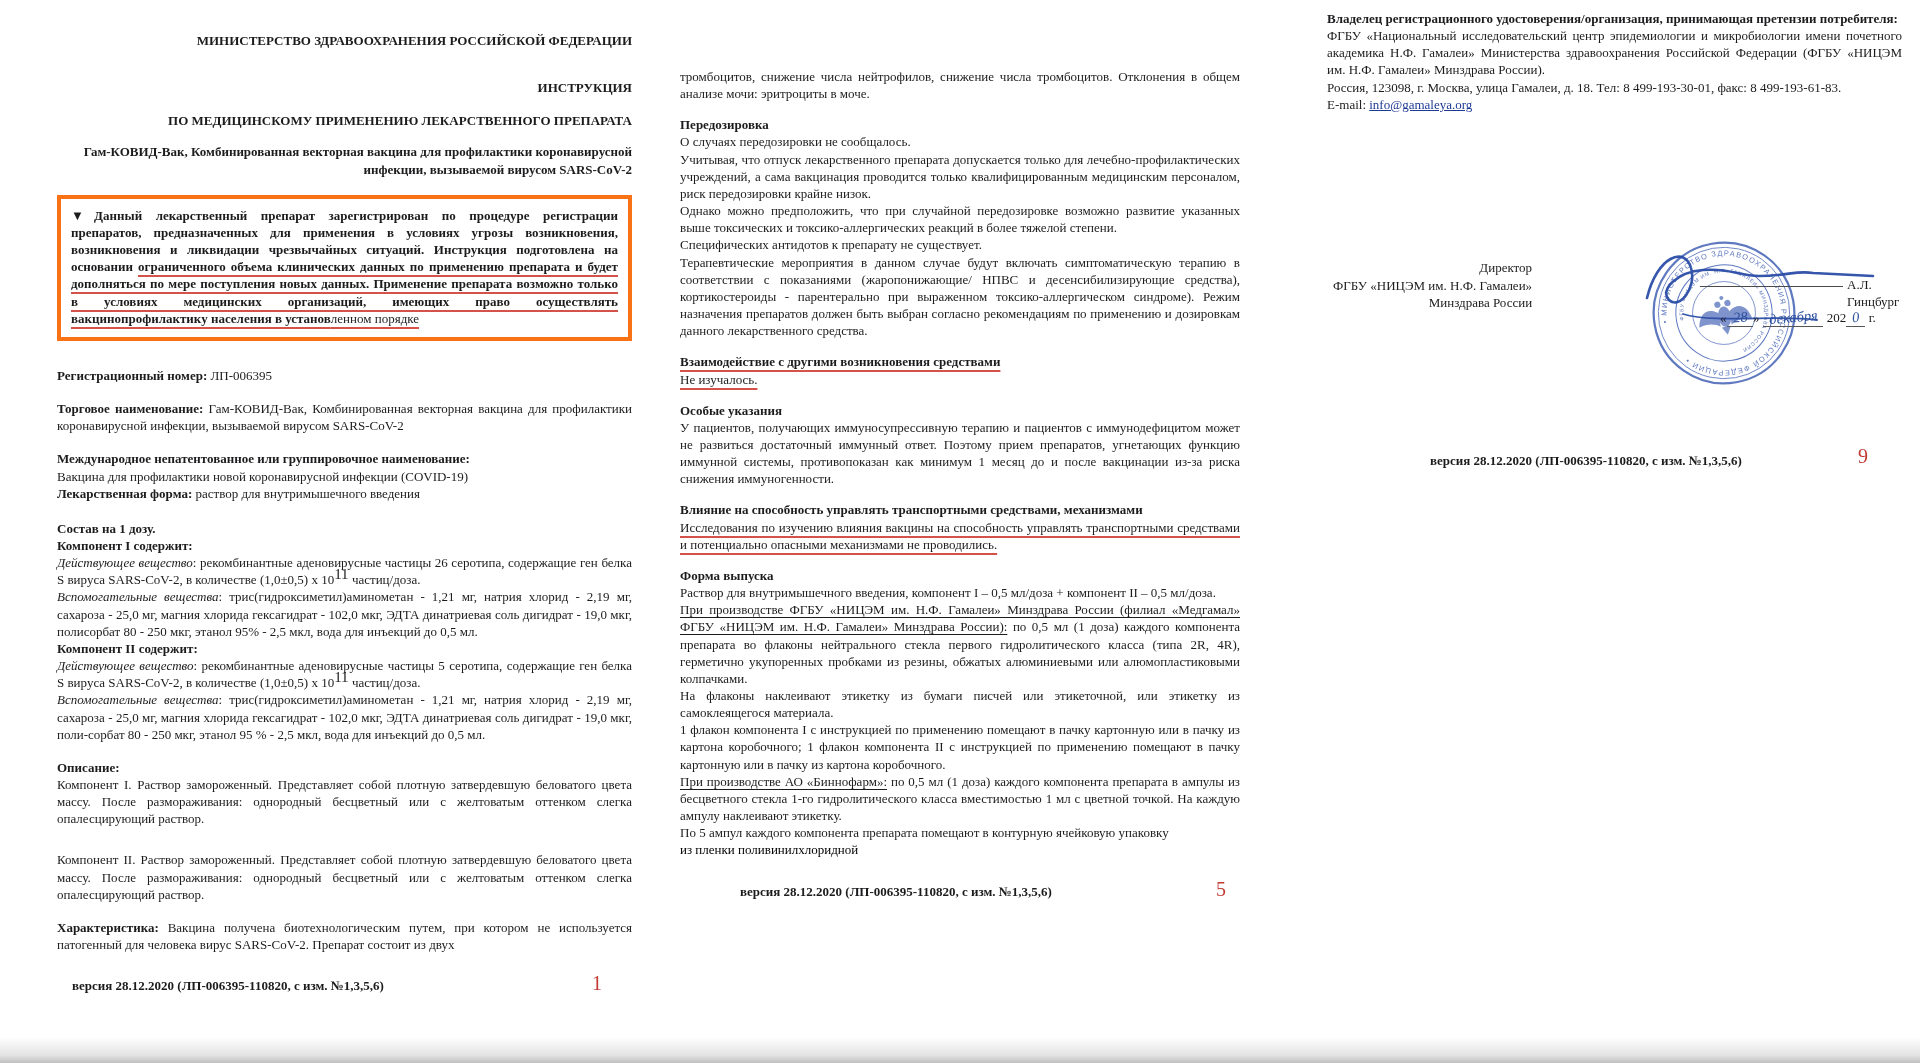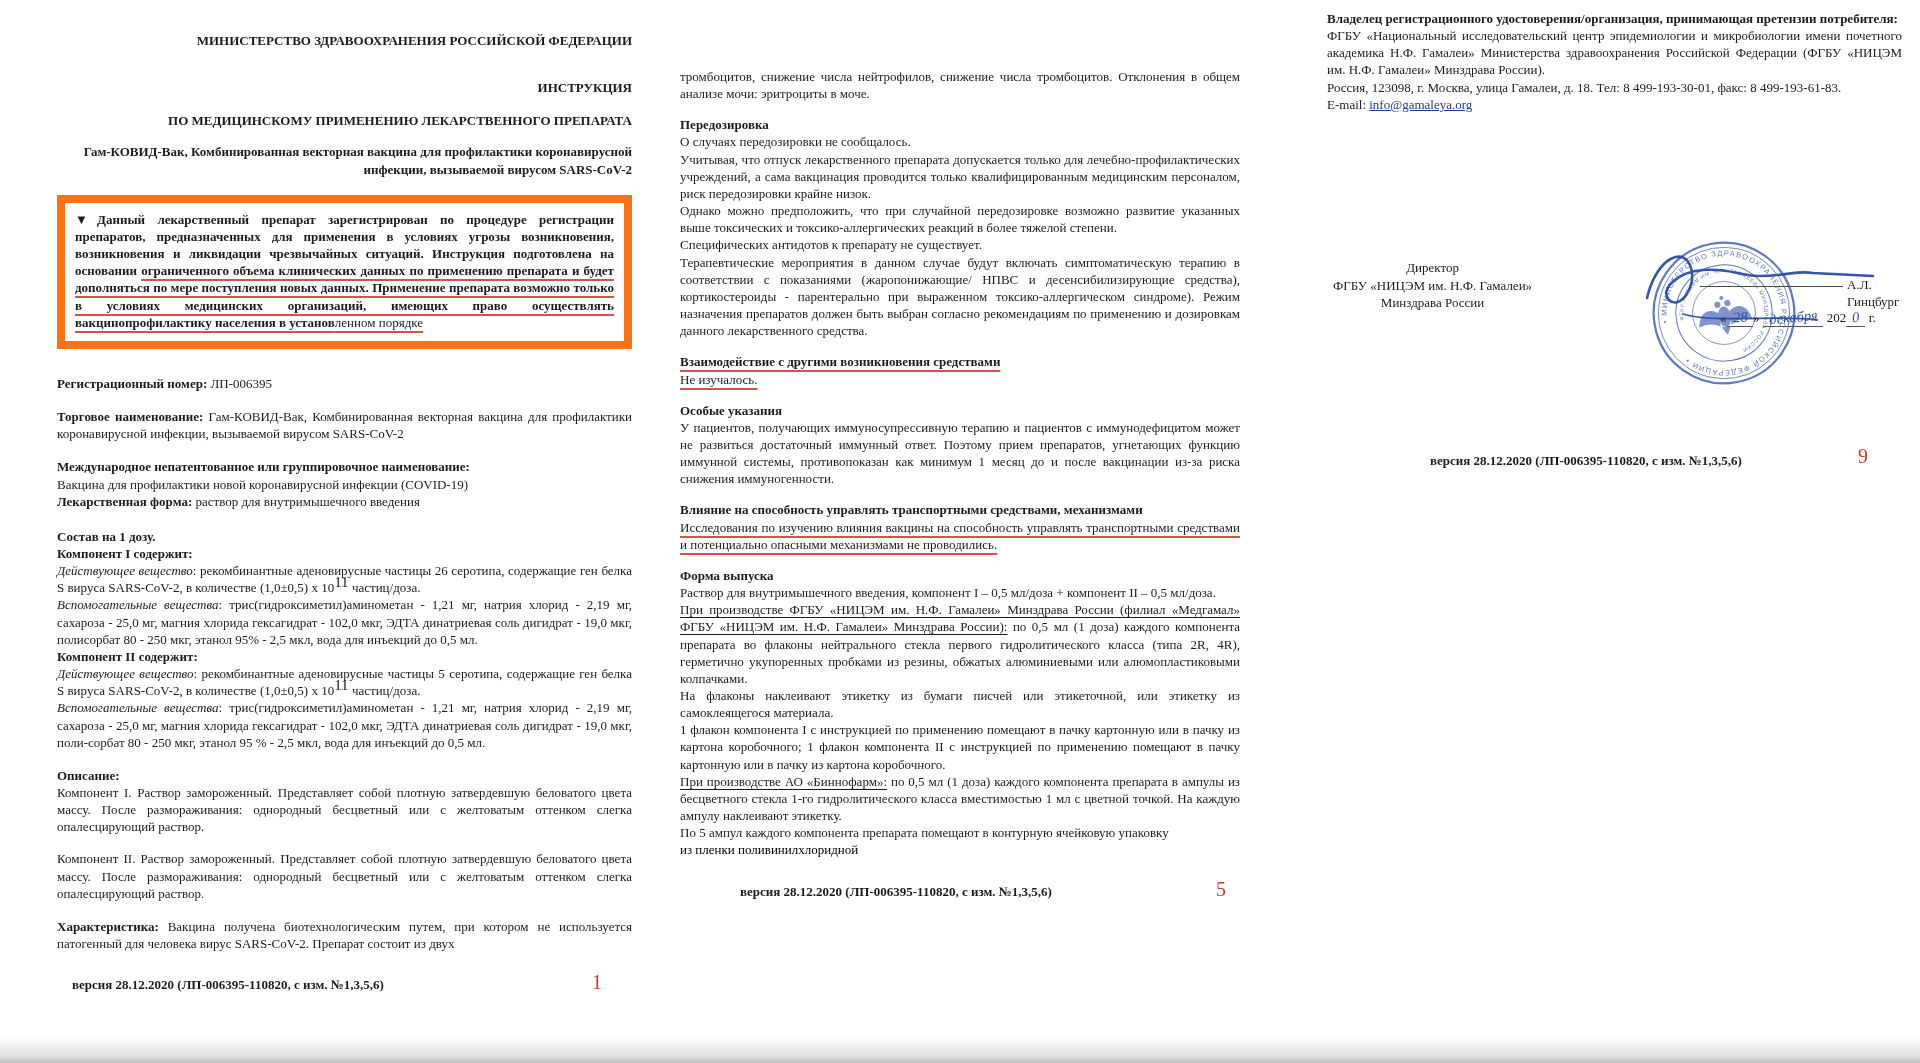--- a/index.html
+++ b/index.html
@@ -9,32 +9,32 @@
   .col{position:absolute;font-size:13px;line-height:1.32;text-align:justify;}
   .p1{left:57px;top:32px;width:575px;}
   .p2{left:680px;top:60px;width:560px;margin-top:8px;}
   .p3{left:1327px;top:10px;width:585px;height:500px;}
   p{margin:0;}
   .center{text-align:right;}
   .b{font-weight:bold;}
   .i{font-style:italic;}
   .ru{text-decoration:underline;text-decoration-color:#d4524a;text-decoration-thickness:1.6px;text-underline-offset:3.5px;}
   .bu{text-decoration:underline;text-decoration-thickness:1.1px;text-underline-offset:2.5px;}
-  .warning{border:8px solid #f97316;padding:8px 10px 10px 10px;font-weight:bold;margin-top:17px;text-align:justify;}
+  .warning{border:4px solid #f97316;padding:8px 10px 10px 10px;font-weight:bold;margin-top:17px;text-align:justify;}
   .h{font-weight:bold;margin-top:14px;}
-  .mt8{margin-top:15px;} .mt12{margin-top:18px;} .mt14{margin-top:14px;}
+  .mt8{margin-top:24px;} .mt12{margin-top:18px;} .mt14{margin-top:14px;}
   .mt16{margin-top:16px;} .mt26{margin-top:26px;} .mt30{margin-top:30px;}
   sup{font-size:15px;line-height:0;}
   .footer{position:relative;margin-top:24px;font-weight:bold;text-align:left;}
   .pnum{position:absolute;color:#c03a32;font-size:20px;line-height:1;font-weight:normal;}
   .faint{color:#000000;filter:blur(0.3px);font-family:Liberation Serif, serif;}
   
   .p3-text{width:575px;}
   .email-link{color:#1f3a93;text-decoration:underline;}
-  .director{position:absolute;left:6px;top:249px;text-align:center;line-height:1.35;}
+  .director{position:absolute;left:6px;top:249px;text-align:right;line-height:1.35;}
   .stamp{position:absolute;left:323px;top:229px;width:148px;height:148px;transform:rotate(-10deg);opacity:.88;}
   .sigsvg{position:absolute;left:300px;top:226px;width:285px;height:100px;}
   .sig-line{position:absolute;left:373px;top:276px;width:143px;border-bottom:1.3px solid #4a4a4a;height:1px;}
   .sig-name{position:absolute;left:520px;top:266px;text-align:left;}
   .date-row{position:absolute;left:393px;top:299px;white-space:nowrap;text-align:left;}
   .hw{display:inline-block;color:#2d4fa0;font-style:italic;font-size:14.5px;transform:rotate(-5deg);line-height:1;}
   .blank{display:inline-block;border-bottom:1.2px solid #555;padding:0 6px;}
   .v3{position:absolute;left:103px;top:442px;font-weight:bold;text-align:left;}
   .pnum3{position:absolute;left:531px;top:436px;}
   .shade{position:absolute;left:0;bottom:0;width:1920px;height:26px;

